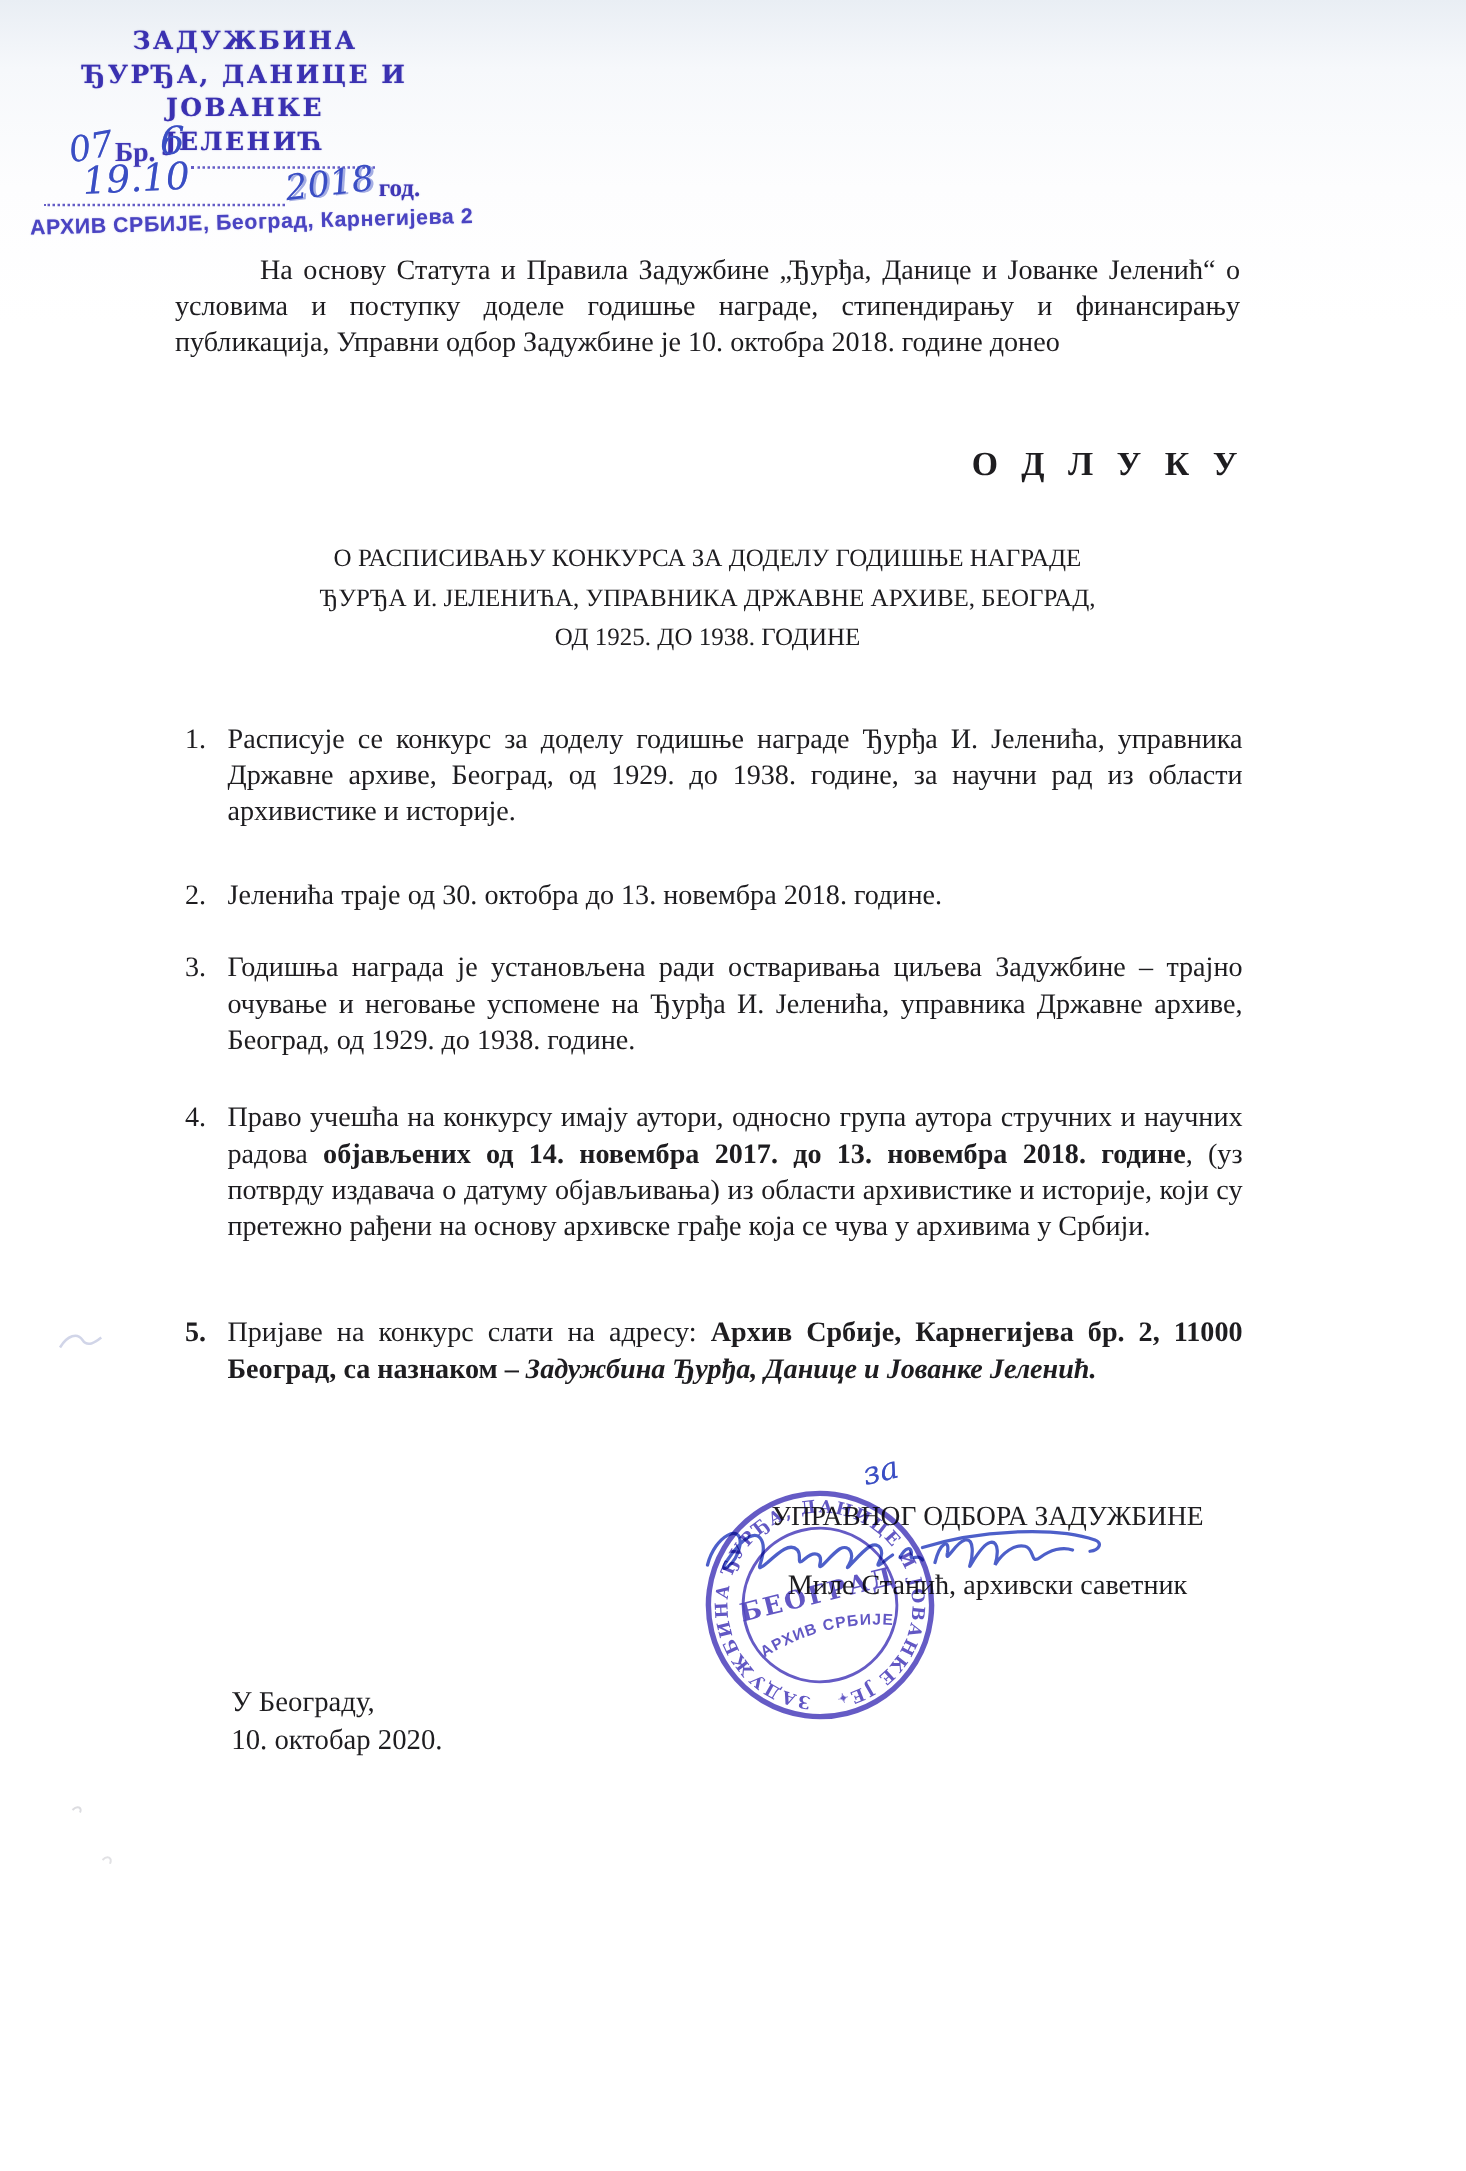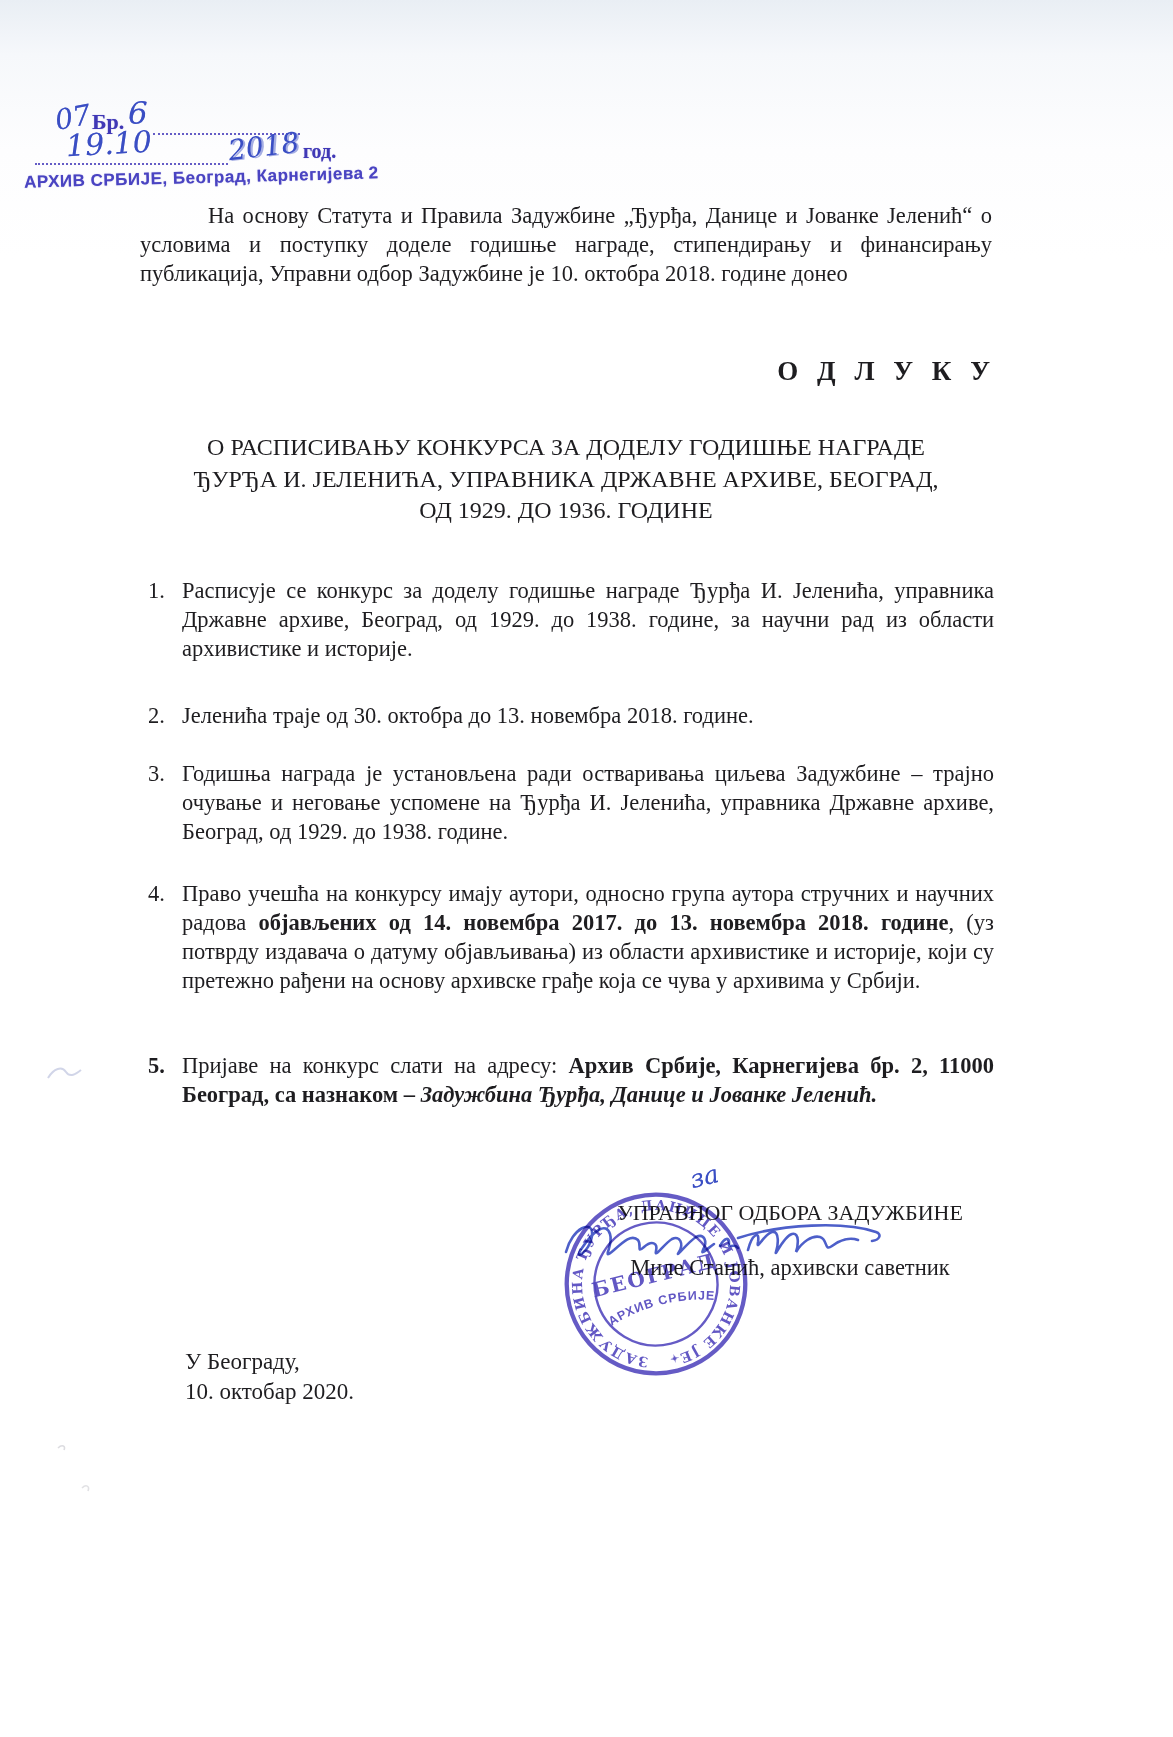--- a/index.html
+++ b/index.html
@@ -58,21 +58,21 @@
     font-size:22.5px;line-height:29px;
     text-align:justify;text-indent:68px;
   }
   .doc-title{
     position:absolute;left:140px;top:356px;width:852px;
     text-align:right;font-weight:700;font-size:27px;
     letter-spacing:2px;word-spacing:8px;
   }
   .doc-subtitle{
     position:absolute;left:110px;top:432px;width:912px;
-    text-align:center;font-size:24px;line-height:31.5px;
+    text-align:center;font-size:20px;line-height:31.5px;
   }
   .item{
     position:absolute;left:148px;width:846px;
     font-size:22.5px;line-height:29px;
     text-align:justify;
     padding-left:34px;box-sizing:border-box;
   }
   .item .num{position:absolute;left:0;top:0;}
   .item.n5 .num{font-weight:700;}
   
@@ -97,41 +97,46 @@
     font-size:23px;line-height:30px;
   }
   
   .artifact{position:absolute;}
 </style>
 </head>
 <body>
 
 <div class="page">
 
+  <div class="org-name">
+    <div>ЗАДУЖБИНА</div>
+    <div>ЂУРЂА, ДАНИЦЕ И ЈОВАНКЕ</div>
+    <div>ЈЕЛЕНИЋ</div>
+  </div>
 
   <span class="hw" style="left:55px;top:101px;font-size:28px;transform:rotate(-10deg);">07</span>
   <span class="stamp-ink" style="left:92px;top:109px;font-size:22px;">Бр.</span>
   <span class="hw" style="left:128px;top:95px;font-size:31px;">6</span>
   <div class="dotline" style="left:153px;top:133px;width:147px;"></div>
 
   <span class="hw" style="left:66px;top:126px;font-size:30px;transform:rotate(-3deg);">19.10</span>
   <div class="dotline" style="left:35px;top:163px;width:193px;"></div>
   <span class="hw" style="left:228px;top:130px;font-size:28px;transform:rotate(-7deg);text-shadow:2px 1px 0 rgba(58,78,196,.45);">2018</span>
   <span class="stamp-ink" style="left:303px;top:140px;font-size:20px;">год.</span>
 
   <div class="addr">АРХИВ СРБИЈЕ, Београд, Карнегијева 2</div>
 
   <p class="intro" style="margin:0;">На основу Статута и Правила Задужбине „Ђурђа, Данице и Јованке Јеленић“ о условима и поступку доделе годишње награде, стипендирању и финансирању публикација, Управни одбор Задужбине је 10. октобра 2018. године донео</p>
 
   <div class="doc-title">О Д Л У К У</div>
 
   <div class="doc-subtitle">
     <div>О РАСПИСИВАЊУ КОНКУРСА ЗА ДОДЕЛУ ГОДИШЊЕ НАГРАДЕ</div>
     <div>ЂУРЂА И. ЈЕЛЕНИЋА, УПРАВНИКА ДРЖАВНЕ АРХИВЕ, БЕОГРАД,</div>
-    <div>ОД 1929. ДО 1936. ГОДИНЕ</div>
+    <div>ОД 1925. ДО 1938. ГОДИНЕ</div>
   </div>
 
   <div class="item n1" style="top:576px;">
     <span class="num">1.</span>
     <span><span>Расписује се конкурс за доделу годишње награде Ђурђа И. Јеленића, управника Државне архиве, Београд, од 1929. до 1938. године, за научни рад из области архивистике и историје.</span></span>
   </div>
   <div class="item n2" style="top:701px;">
     <span class="num">2.</span>
     <span><span>Јеленића траје од </span><span style="font-weight: 400; margin-top: 48px;">30. октобра до 13. новембра 2018. године.</span></span>
   </div>

